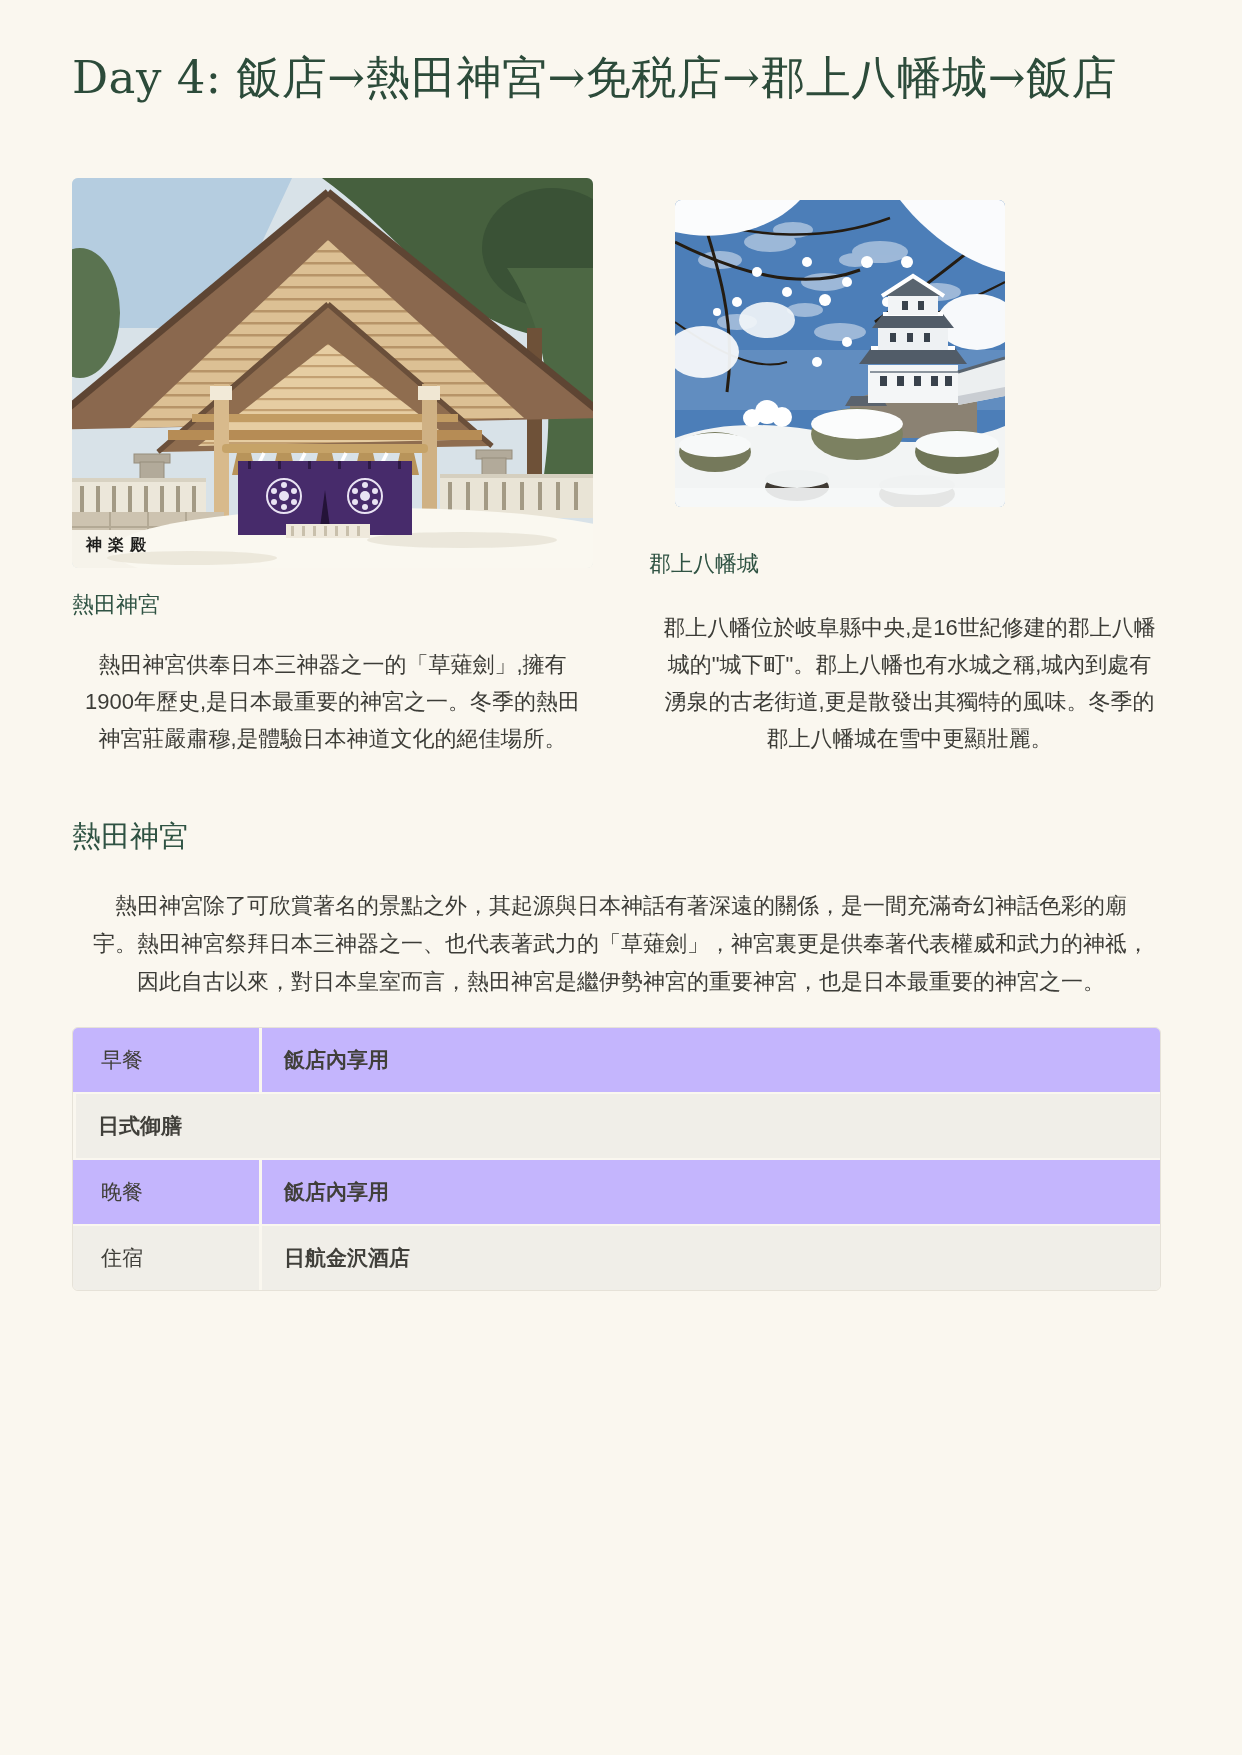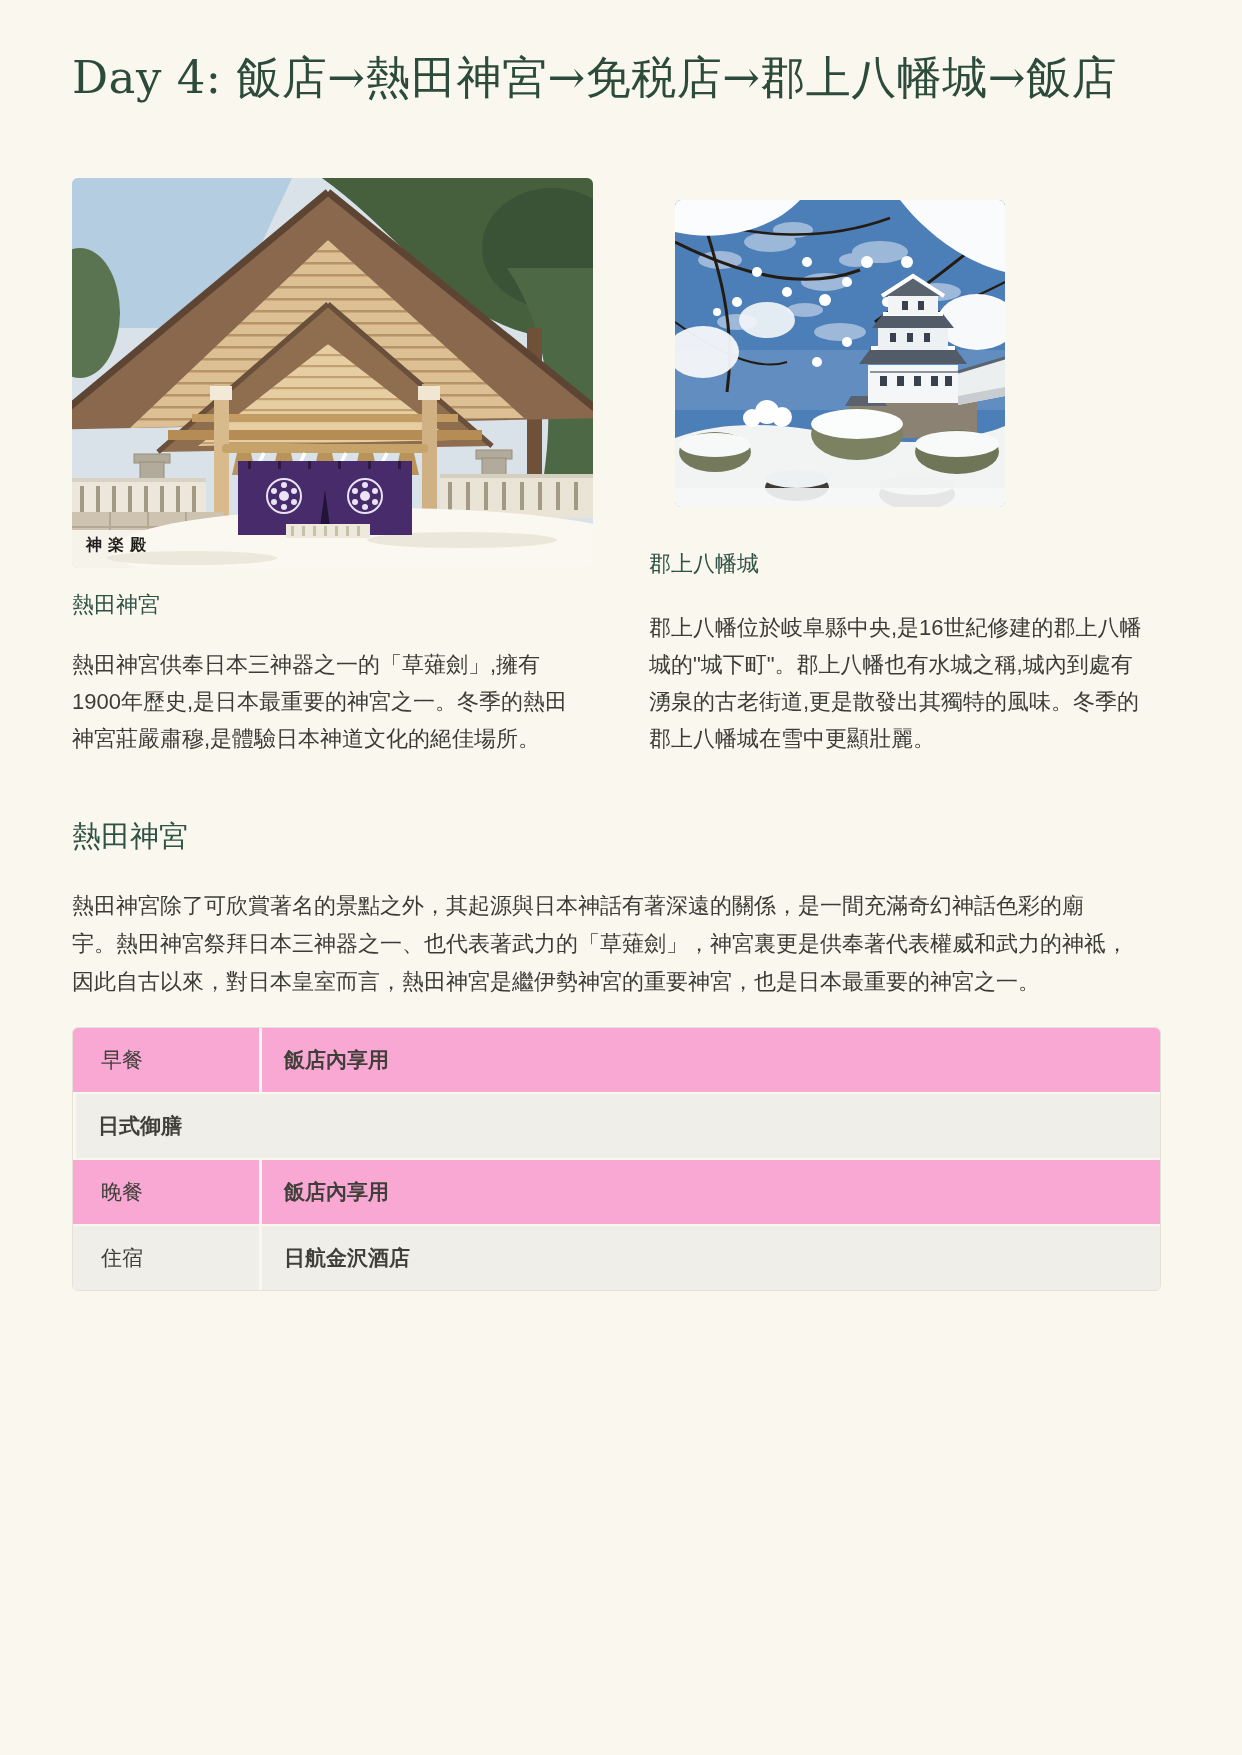--- a/index.html
+++ b/index.html
@@ -40,39 +40,39 @@
   .col-heading{
     font-size:22px;line-height:34px;font-weight:400;
     color:#2f5343;margin:0;
   }
   .col-left .col-heading{margin-top:20px;}
   .col-right .col-heading{margin-top:40px;}
 
   .para{font-size:22px;line-height:37px;color:#3c3c37;}
   .col-left .para{margin-top:24px;}
   .col-right .para{margin-top:28px;}
-  .para-line{white-space:nowrap;}
+  .para-line{white-space:nowrap;text-align:center;}
 
   .section-heading{
     font-size:29px;line-height:38px;font-weight:400;
     color:#2f5343;margin:60px 0 0 0;
   }
   .section-para{margin-top:32px;font-size:22px;line-height:38px;color:#3c3c37;}
 
   .meal-table{
     margin-top:26px;width:1089px;box-sizing:border-box;
     border:1px solid #e6e2d8;border-radius:6px;overflow:hidden;
     background:#faf7ef;
   }
   .meal-row{display:flex;height:64px;}
   .meal-row + .meal-row{margin-top:2px;}
   .cell{display:flex;align-items:center;font-size:21px;color:#403f3a;}
   .cell-label{width:186px;flex:0 0 auto;padding-left:28px;box-sizing:border-box;}
   .cell-value{flex:1;margin-left:3px;padding-left:22px;box-sizing:border-box;font-weight:bold;}
-  .row-light .cell{background:#f9a8d4;}
+  .row-light .cell{background:#c4b5fd;}
   .row-dark .cell{background:#f0eee8;}
 </style>
 </head>
 <body>
 
 <div class="page">
 
   <h1 class="title">Day 4: 飯店→熱田神宮→免税店→郡上八幡城→飯店</h1>
 
   <div class="cols">

